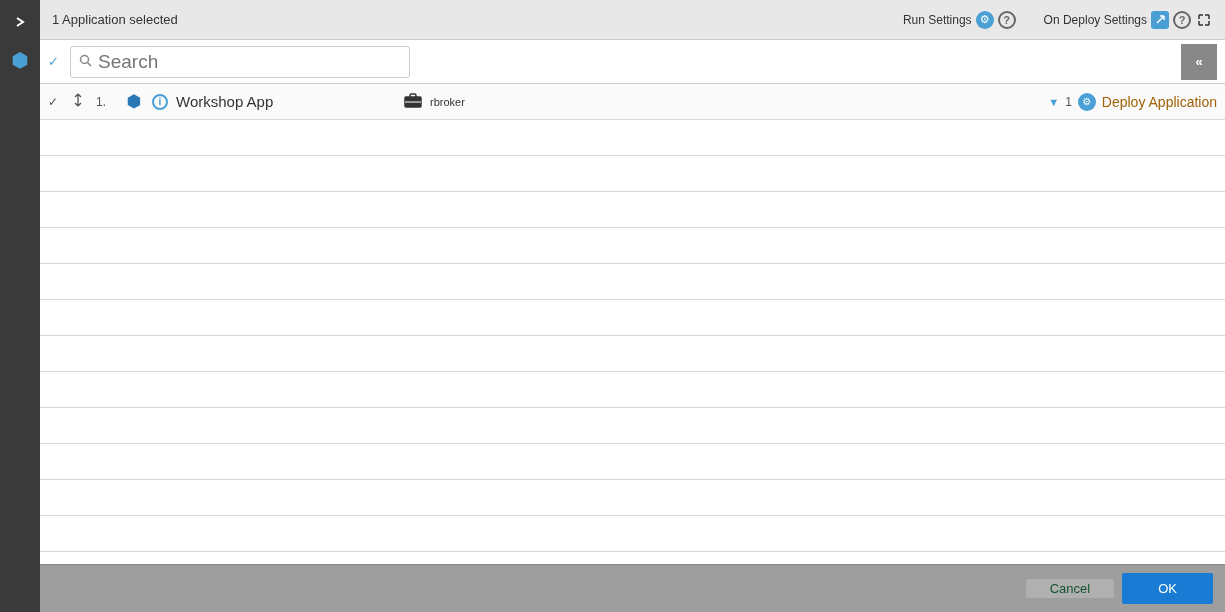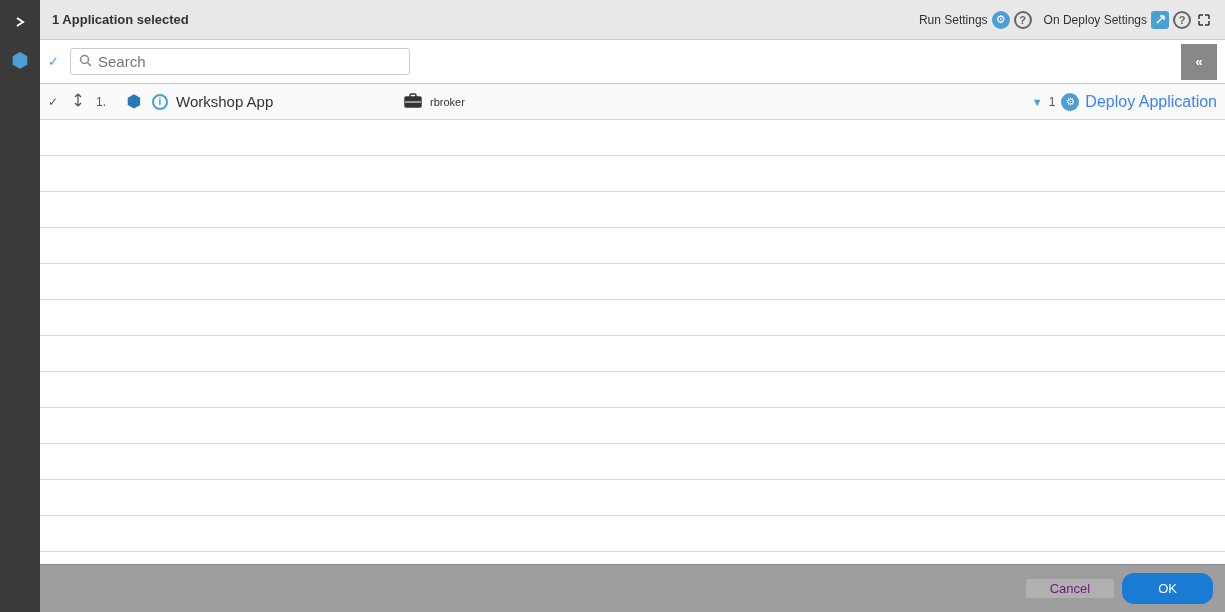--- a/index.html
+++ b/index.html
@@ -56,27 +56,27 @@
       background: #e8e8e8;
       border-bottom: 1px solid #cccccc;
       display: flex;
       align-items: center;
       padding: 0 12px;
       gap: 8px;
     }
     .header-title {
       flex: 1;
       font-size: 13px;
-      font-weight: 700;
+      font-weight: 400;
       color: #333;
     }
     .header-right {
       display: flex;
       align-items: center;
-      gap: 12px;
+      gap: 28px;
     }
     .header-setting {
       display: flex;
       align-items: center;
       gap: 4px;
       color: #333;
       font-size: 12px;
     }
     .icon-gear {
       width: 18px;
@@ -147,21 +147,21 @@
       background: #fff;
       gap: 6px;
     }
     .search-icon {
       color: #888;
       font-size: 13px;
     }
     .search-input {
       border: none;
       outline: none;
-      font-size: 15px;
+      font-size: 19px;
       color: #555;
       flex: 1;
       background: transparent;
     }
     .collapse-btn {
       margin-left: auto;
       width: 36px;
       height: 36px;
       background: #888;
       display: flex;
@@ -266,52 +266,52 @@
       height: 18px;
       background: #4a9fd4;
       border-radius: 50%;
       display: inline-flex;
       align-items: center;
       justify-content: center;
       color: white;
       font-size: 10px;
     }
     .row-action {
-      color: #3b82f6;
-      font-size: 16px;
+      color: #a16207;
+      font-size: 14px;
     }
 
     
     .footer {
       height: 48px;
       background: #9e9e9e;
       display: flex;
       align-items: center;
       justify-content: flex-end;
       padding: 0 12px;
       gap: 8px;
       border-top: 1px solid #888;
     }
     .btn-cancel {
       background: #b0b0b0;
       border: none;
       padding: 2px 24px;
       font-size: 13px;
-      color: #701a75;
+      color: #14532d;
       cursor: pointer;
       border-radius: 2px;
     }
     .btn-ok {
       background: #1a7bd4;
       border: none;
       padding: 8px 36px;
       font-size: 13px;
       color: #ffffff;
       cursor: pointer;
-      border-radius: 12px;
+      border-radius: 2px;
       font-weight: 500;
     }
 
     
     .empty-row {
       height: 36px;
       border-bottom: 1px solid #d8d8d8;
     }
   </style>
 </head>

